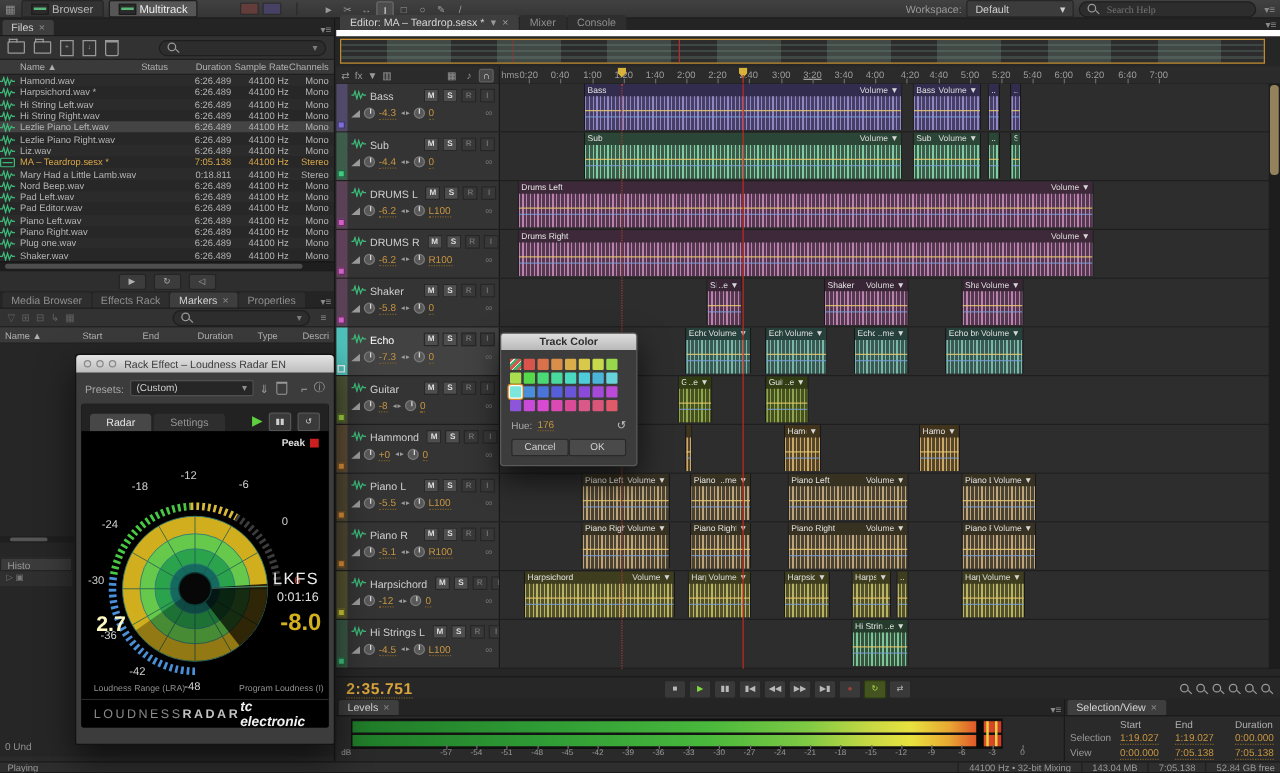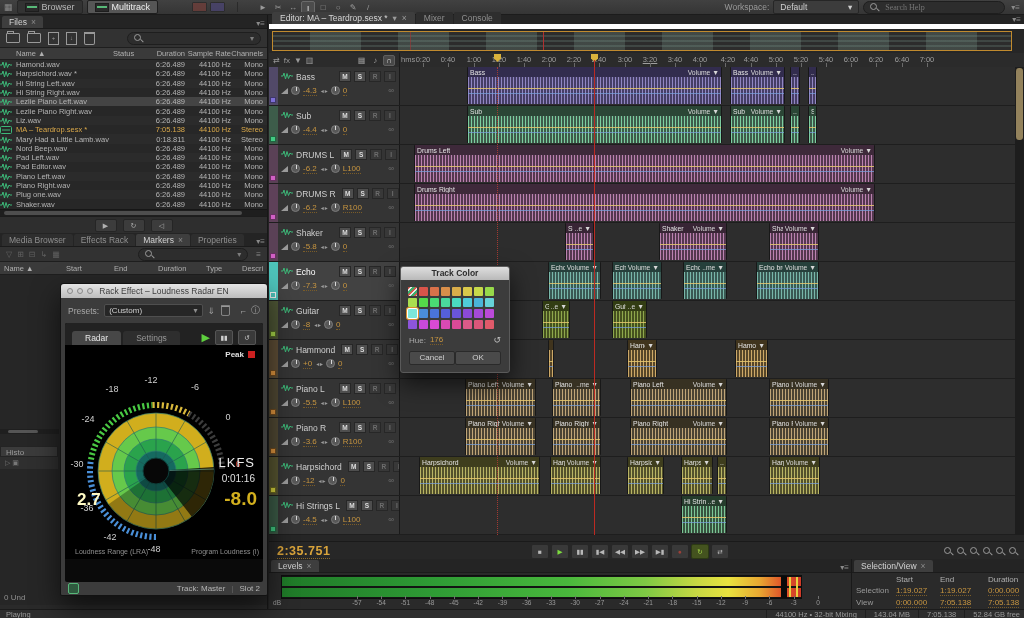--- a/index.html
+++ b/index.html
@@ -1096,21 +1096,21 @@
                 <span class="tname">Piano R</span>
                 <span class="flex1"></span>
                 <span class="tb">M</span>
                 <span class="tb">S</span>
                 <span class="tb dim">R</span>
                 <span class="tb dim">I</span>
               </div>
               <div class="tr2">
                 <span class="vol-tri"></span>
                 <span class="knob"></span>
-                <span class="oval">-3.6</span>
+                <span class="oval">-5.1</span>
                 <span class="pan-ico">◄►</span>
                 <span class="knob"></span>
                 <span class="oval">R100</span>
                 <span class="flex1"></span>
                 <span class="phones">∞</span>
               </div>
             </div>
           </div>
           <div class="lane">
             <div class="clip" style="left: 65px; width: 71px;">
@@ -1470,27 +1470,25 @@
               <text x="89" y="207" text-anchor="middle" font-size="9" font-family="Liberation Sans, sans-serif" fill="#cfcfcf">-48</text>
             </svg></span>
         <span class="peak"><span>Peak</span><i></i></span>
         <span class="lkfs">LKFS</span>
         <span class="rtime">0:01:16</span>
         <span class="lval">-8.0</span>
         <span class="lra">2.7</span>
         <span class="slab" style="left:10px">Loudness Range (LRA)</span>
         <span class="slab" style="right:4px">Program Loudness (I)</span>
       </div>
-    </div>
-    <div class="rfooter">
-      <span class="rchip"></span>
-      <span class="flex1"></span>
-      <span>Track: Master</span>
-      <span class="sep">|</span>
-      <span>Slot 2</span>
+      <div class="brand">
+        <span class="thin">LOUDNESS</span>
+          <span class="bold">RADAR</span>
+        <span class="tc">tc electronic</span>
+      </div>
     </div>
   </div>
 
   <div class="cdialog">
     <div class="cdtitle">Track Color</div>
     <div class="swgrid" id="swatches">
         <span class="sw striped"></span>
         <span class="sw" style="background: rgb(217, 84, 74);"></span>
         <span class="sw" style="background: rgb(217, 113, 74);"></span>
         <span class="sw" style="background: rgb(217, 143, 74);"></span>

